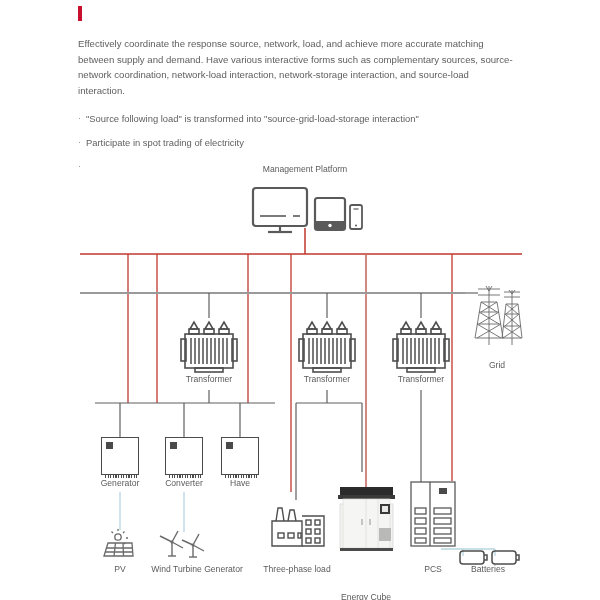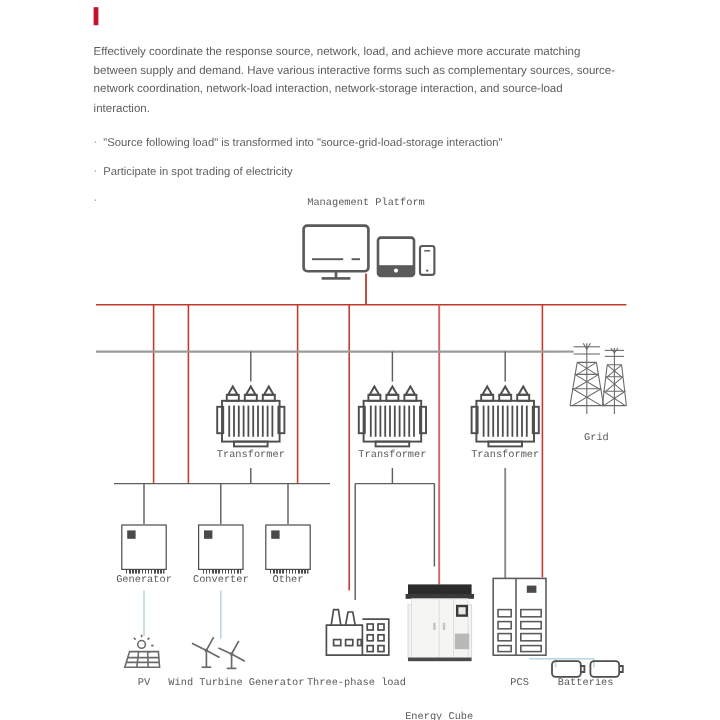--- a/index.html
+++ b/index.html
@@ -41,21 +41,20 @@
   .bullet-dot { color: #8a8a8a; font-size: 9px; line-height: 1.5; }
 
   
   .diagram { position: absolute; left: 0; top: 0; width: 600px; height: 600px; pointer-events: none; }
 
   .node-label {
     position: absolute;
     font-size: 8.6px; color: #5b5b5b;
     text-align: left; white-space: nowrap;
     transform: translateX(-50%);
-    font-family: Liberation Mono, monospace;
   }
 
   .icon-box { position: absolute; transform: translateX(-50%); }
 
   
   .eq-box {
     width: 38px; height: 38px;
     border: 1.3px solid #4b4b4b;
     background: #ffffff;
     position: relative;
@@ -350,21 +349,21 @@
   <div class="node-label" style="left:305px; top:164px;">Management Platform</div>
 
   <div class="node-label" style="left:497px; top:360px;">Grid</div>
 
   <div class="node-label" style="left:209px; top:374px;">Transformer</div>
   <div class="node-label" style="left:327px; top:374px;">Transformer</div>
   <div class="node-label" style="left:421px; top:374px;">Transformer</div>
 
   <div class="node-label" style="left:120px; top:478px;">Generator</div>
   <div class="node-label" style="left:184px; top:478px;">Converter</div>
-  <div class="node-label" style="left:240px; top:478px;">Other</div>
+  <div class="node-label" style="left:240px; top:478px;">Have</div>
 
   <div class="node-label" style="left:120px; top:564px;">PV</div>
   <div class="node-label" style="left:197px; top:564px;">Wind Turbine Generator</div>
   <div class="node-label" style="left:297px; top:564px;">Three-phase load</div>
   <div class="node-label" style="left:366px; top:564px;margin-top:28px;">Energy Cube</div>
   <div class="node-label" style="left:433px; top:564px;">PCS</div>
   <div class="node-label" style="left:488px; top:564px;">Batteries</div>
 
 </div>
 

